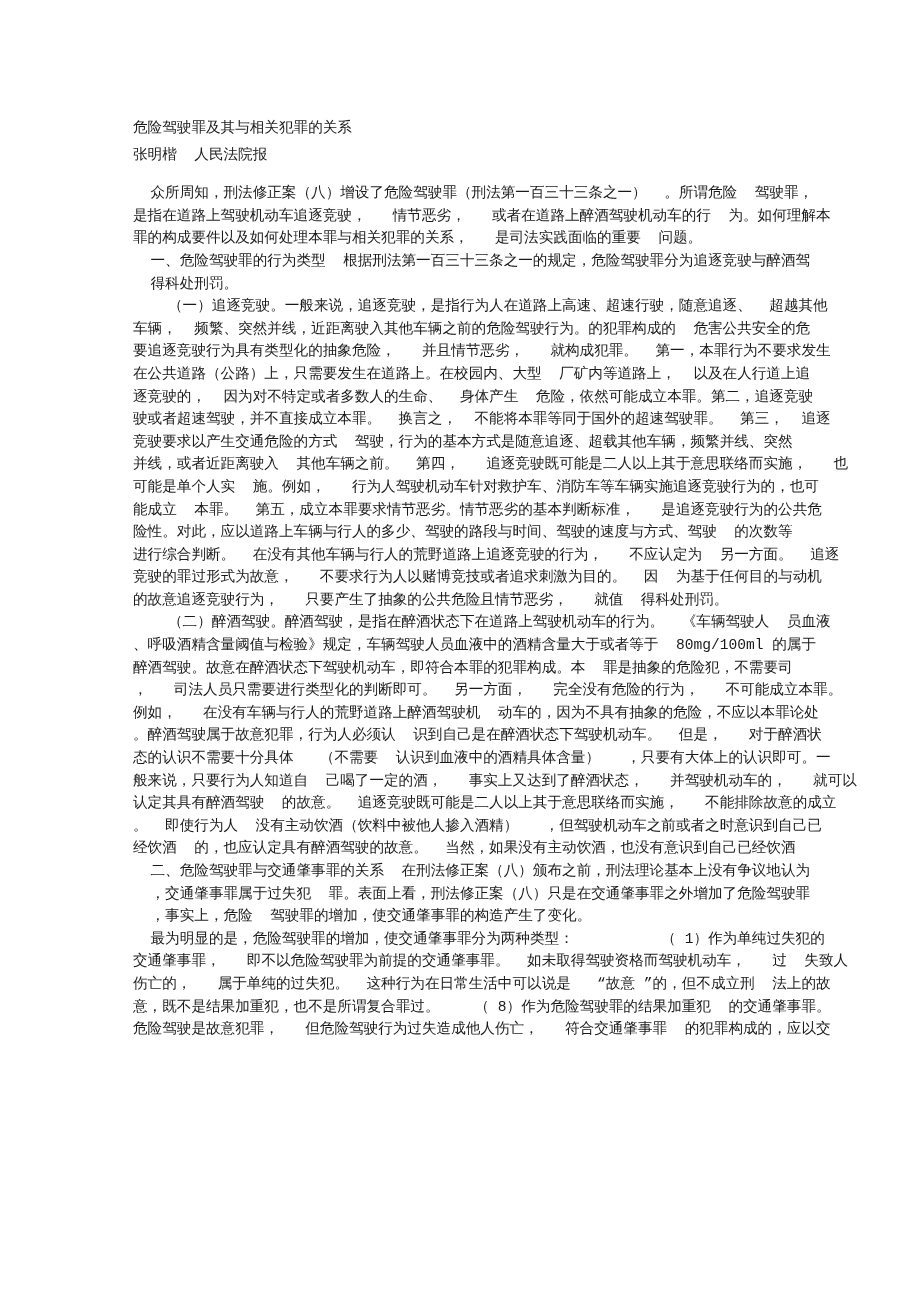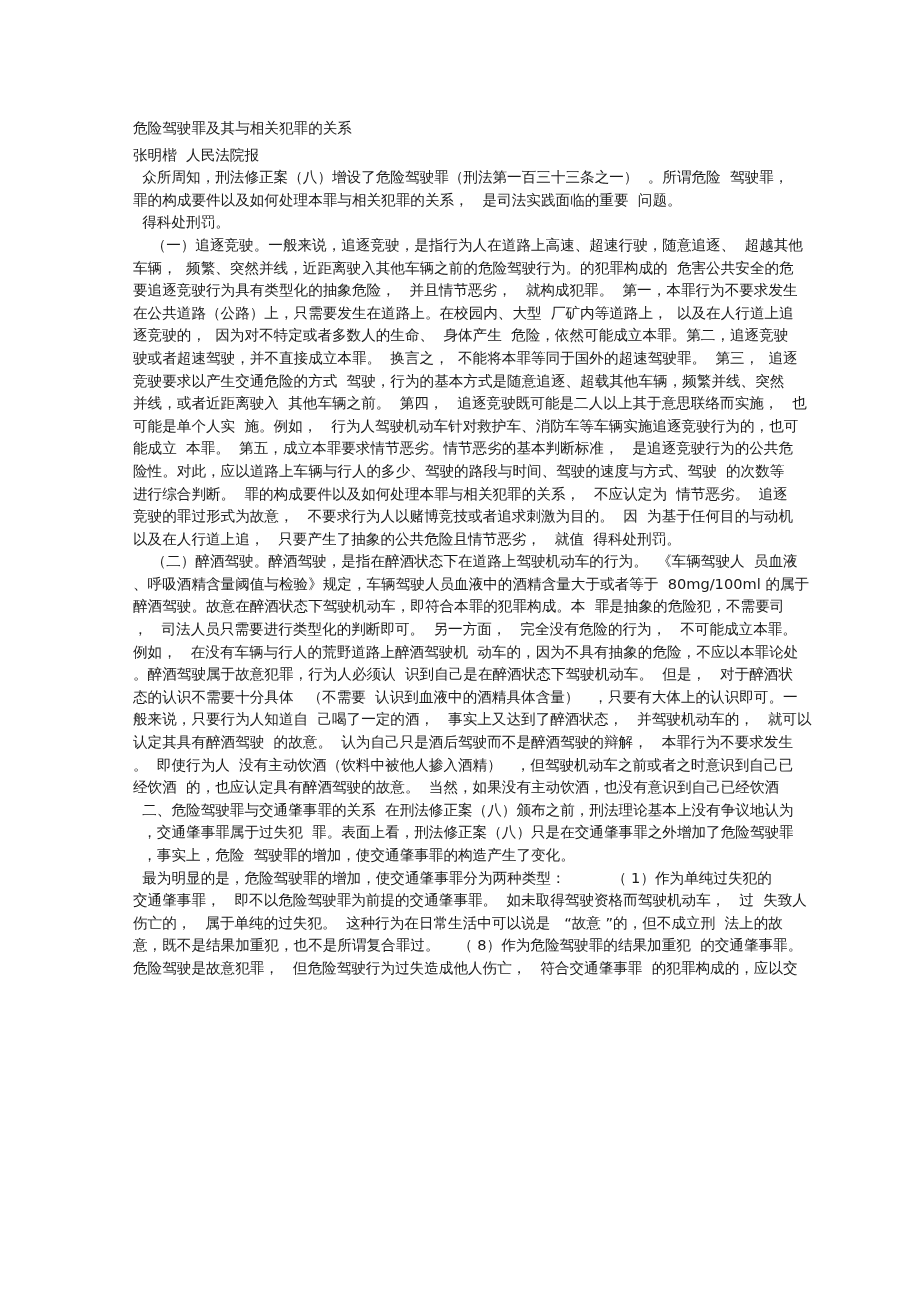--- a/index.html
+++ b/index.html
@@ -21,61 +21,64 @@
     top: 117px;
     width: 660px;
   }
   .line {
     display: block;
     height: 22.6px;
     line-height: 22.6px;
     font-size: 14.6px;
     white-space: pre;
     letter-spacing: 0px;
+    font-family: Liberation Mono, monospace;
   }
   .title-line {
     margin-bottom: 4px;
   }
   .byline {
-    margin-bottom: 0px;
+    margin-bottom: 16px;
   }
 </style>
 </head>
 <body>
 
 <div class="page">
   <div class="line title-line">危险驾驶罪及其与相关犯罪的关系</div>
   <div class="line byline">张明楷  人民法院报</div>
   <div>
     <div class="line">  众所周知，刑法修正案（八）增设了危险驾驶罪（刑法第一百三十三条之一）  。所谓危险  驾驶罪，</div>
+    <div class="line">是指在道路上驾驶机动车追逐竞驶，   情节恶劣，   或者在道路上醉酒驾驶机动车的行  为。如何理解本</div>
     <div class="line">罪的构成要件以及如何处理本罪与相关犯罪的关系，   是司法实践面临的重要  问题。</div>
+    <div class="line">  一、危险驾驶罪的行为类型  根据刑法第一百三十三条之一的规定，危险驾驶罪分为追逐竞驶与醉酒驾</div>
     <div class="line">  得科处刑罚。</div>
     <div class="line">    （一）追逐竞驶。一般来说，追逐竞驶，是指行为人在道路上高速、超速行驶，随意追逐、  超越其他</div>
     <div class="line">车辆，  频繁、突然并线，近距离驶入其他车辆之前的危险驾驶行为。的犯罪构成的  危害公共安全的危</div>
     <div class="line">要追逐竞驶行为具有类型化的抽象危险，   并且情节恶劣，   就构成犯罪。  第一，本罪行为不要求发生</div>
     <div class="line">在公共道路（公路）上，只需要发生在道路上。在校园内、大型  厂矿内等道路上，  以及在人行道上追</div>
     <div class="line">逐竞驶的，  因为对不特定或者多数人的生命、  身体产生  危险，依然可能成立本罪。第二，追逐竞驶</div>
     <div class="line">驶或者超速驾驶，并不直接成立本罪。  换言之，  不能将本罪等同于国外的超速驾驶罪。  第三，  追逐</div>
     <div class="line">竞驶要求以产生交通危险的方式  驾驶，行为的基本方式是随意追逐、超载其他车辆，频繁并线、突然</div>
     <div class="line">并线，或者近距离驶入  其他车辆之前。  第四，   追逐竞驶既可能是二人以上其于意思联络而实施，   也</div>
     <div class="line">可能是单个人实  施。例如，   行为人驾驶机动车针对救护车、消防车等车辆实施追逐竞驶行为的，也可</div>
     <div class="line">能成立  本罪。  第五，成立本罪要求情节恶劣。情节恶劣的基本判断标准，   是追逐竞驶行为的公共危</div>
     <div class="line">险性。对此，应以道路上车辆与行人的多少、驾驶的路段与时间、驾驶的速度与方式、驾驶  的次数等</div>
-    <div class="line">进行综合判断。  罪的构成要件以及如何处理本罪与相关犯罪的关系，   不应认定为  情节恶劣。  追逐</div>
+    <div class="line">进行综合判断。  在没有其他车辆与行人的荒野道路上追逐竞驶的行为，   不应认定为  另一方面。  追逐</div>
     <div class="line">竞驶的罪过形式为故意，   不要求行为人以赌博竞技或者追求刺激为目的。  因  为基于任何目的与动机</div>
-    <div class="line">以及在人行道上追，   只要产生了抽象的公共危险且情节恶劣，   就值  得科处刑罚。</div>
+    <div class="line">的故意追逐竞驶行为，   只要产生了抽象的公共危险且情节恶劣，   就值  得科处刑罚。</div>
     <div class="line">    （二）醉酒驾驶。醉酒驾驶，是指在醉酒状态下在道路上驾驶机动车的行为。  《车辆驾驶人  员血液</div>
     <div class="line">、呼吸酒精含量阈值与检验》规定，车辆驾驶人员血液中的酒精含量大于或者等于  80mg/100ml 的属于</div>
     <div class="line">醉酒驾驶。故意在醉酒状态下驾驶机动车，即符合本罪的犯罪构成。本  罪是抽象的危险犯，不需要司</div>
     <div class="line">，   司法人员只需要进行类型化的判断即可。  另一方面，   完全没有危险的行为，   不可能成立本罪。</div>
     <div class="line">例如，   在没有车辆与行人的荒野道路上醉酒驾驶机  动车的，因为不具有抽象的危险，不应以本罪论处</div>
     <div class="line">。醉酒驾驶属于故意犯罪，行为人必须认  识到自己是在醉酒状态下驾驶机动车。  但是，   对于醉酒状</div>
     <div class="line">态的认识不需要十分具体   （不需要  认识到血液中的酒精具体含量）   ，只要有大体上的认识即可。一</div>
     <div class="line">般来说，只要行为人知道自  己喝了一定的酒，   事实上又达到了醉酒状态，   并驾驶机动车的，   就可以</div>
-    <div class="line">认定其具有醉酒驾驶  的故意。  认为自己只是酒后驾驶而不是醉酒驾驶的辩解，   本罪行为不要求发生</div>
+    <div class="line">认定其具有醉酒驾驶  的故意。  追逐竞驶既可能是二人以上其于意思联络而实施，   不能排除故意的成立</div>
     <div class="line">。  即使行为人  没有主动饮酒（饮料中被他人掺入酒精）   ，但驾驶机动车之前或者之时意识到自己已</div>
     <div class="line">经饮酒  的，也应认定具有醉酒驾驶的故意。  当然，如果没有主动饮酒，也没有意识到自己已经饮酒</div>
     <div class="line">  二、危险驾驶罪与交通肇事罪的关系  在刑法修正案（八）颁布之前，刑法理论基本上没有争议地认为</div>
     <div class="line">  ，交通肇事罪属于过失犯  罪。表面上看，刑法修正案（八）只是在交通肇事罪之外增加了危险驾驶罪</div>
     <div class="line">  ，事实上，危险  驾驶罪的增加，使交通肇事罪的构造产生了变化。</div>
     <div class="line">  最为明显的是，危险驾驶罪的增加，使交通肇事罪分为两种类型：          （ 1）作为单纯过失犯的</div>
     <div class="line">交通肇事罪，   即不以危险驾驶罪为前提的交通肇事罪。  如未取得驾驶资格而驾驶机动车，   过  失致人</div>
     <div class="line">伤亡的，   属于单纯的过失犯。  这种行为在日常生活中可以说是   “故意 ”的，但不成立刑  法上的故</div>
     <div class="line">意，既不是结果加重犯，也不是所谓复合罪过。    （ 8）作为危险驾驶罪的结果加重犯  的交通肇事罪。</div>
     <div class="line">危险驾驶是故意犯罪，   但危险驾驶行为过失造成他人伤亡，   符合交通肇事罪  的犯罪构成的，应以交</div>

